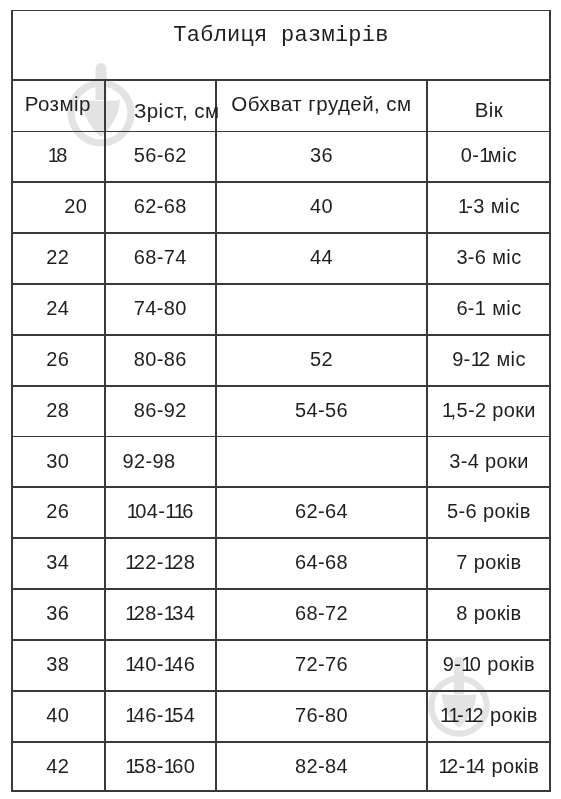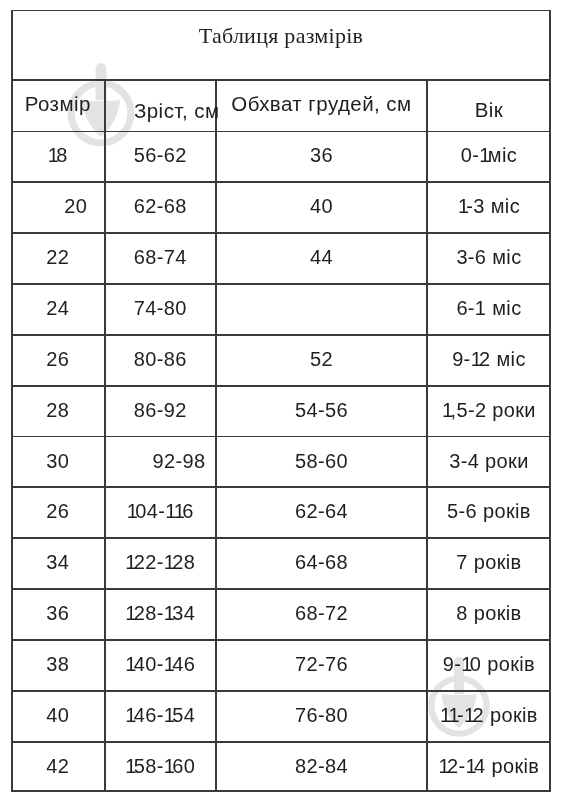--- a/index.html
+++ b/index.html
@@ -8,21 +8,21 @@
        font-family:"Liberation Sans",sans-serif;}
   .page{position:relative;width:561px;height:799px;background:#fff;}
   .wmlayer{position:absolute;left:0;top:0;width:561px;height:799px;}
   .wm{position:absolute;}
   .grid{position:absolute;left:11px;top:9.5px;width:540px;height:782.5px;}
   .vline,.hline{position:absolute;background:#3a3a3a;}
   .vline{width:1.9px;top:0;}
   .hline{height:1.9px;left:0;width:100%;}
   .cell{position:absolute;display:flex;align-items:center;justify-content:center;
         color:#1f1f1f;white-space:nowrap;transform:translateZ(0);}
-  .title{font-family:Liberation Serif, serif;font-size:22px;letter-spacing:0.27px;align-items:flex-start;padding-top:13.2px;
+  .title{font-family:Liberation Mono, monospace;font-size:22px;letter-spacing:0.27px;align-items:flex-start;padding-top:13.2px;
          box-sizing:border-box;}
   .th{font-size:20.5px;letter-spacing:0.45px;padding-bottom:3px;box-sizing:border-box;}
   .td{font-size:20px;letter-spacing:0.35px;}
   .one{margin-right:-3px;}
 </style>
 </head>
 <body>
 
 <div class="page">
   <div class="wmlayer">
@@ -85,22 +85,21 @@
       <div class="cell td" style="left:415.9px;top:273.55px;width:124.10000000000002px;height:50.85px">6-1 міс</div>
       <div class="cell td" style="left:0px;top:324.4px;width:93.6px;height:50.85px">26</div>
       <div class="cell td" style="left:93.6px;top:324.4px;width:111.4px;height:50.85px">80-86</div>
       <div class="cell td" style="left:205px;top:324.4px;width:210.89999999999998px;height:50.85px">52</div>
       <div class="cell td" style="left:415.9px;top:324.4px;width:124.10000000000002px;height:50.85px">9-<span class="one">1</span>2 міс</div>
       <div class="cell td" style="left:0px;top:375.25px;width:93.6px;height:50.85px">28</div>
       <div class="cell td" style="left:93.6px;top:375.25px;width:111.4px;height:50.85px">86-92</div>
       <div class="cell td" style="left:205px;top:375.25px;width:210.89999999999998px;height:50.85px">54-56</div>
       <div class="cell td" style="left:415.9px;top:375.25px;width:124.10000000000002px;height:50.85px"><span class="one">1</span>,5-2 роки</div>
       <div class="cell td" style="left:0px;top:426.1px;width:93.6px;height:50.85px">30</div>
-      <div class="cell td" style="left:110px;top:426.1px;width:116px;height:50.85px">92-98</div>
-      <div class="cell td" style="left:205px;top:426.1px;width:210.89999999999998px;height:50.85px">58-60</div>
+      <div class="cell td" style="left:80px;top:426.1px;width:116px;height:50.85px">92-98</div>
       <div class="cell td" style="left:415.9px;top:426.1px;width:124.10000000000002px;height:50.85px">3-4 роки</div>
       <div class="cell td" style="left:0px;top:476.95px;width:93.6px;height:50.85px">26</div>
       <div class="cell td" style="left:93.6px;top:476.95px;width:111.4px;height:50.85px"><span class="one">1</span>04-<span class="one">1</span><span class="one">1</span>6</div>
       <div class="cell td" style="left:205px;top:476.95px;width:210.89999999999998px;height:50.85px">62-64</div>
       <div class="cell td" style="left:415.9px;top:476.95px;width:124.10000000000002px;height:50.85px">5-6 років</div>
       <div class="cell td" style="left:0px;top:527.8px;width:93.6px;height:50.85px">34</div>
       <div class="cell td" style="left:93.6px;top:527.8px;width:111.4px;height:50.85px"><span class="one">1</span>22-<span class="one">1</span>28</div>
       <div class="cell td" style="left:205px;top:527.8px;width:210.89999999999998px;height:50.85px">64-68</div>
       <div class="cell td" style="left:415.9px;top:527.8px;width:124.10000000000002px;height:50.85px">7 років</div>
       <div class="cell td" style="left:0px;top:578.6500000000001px;width:93.6px;height:50.85px">36</div>

